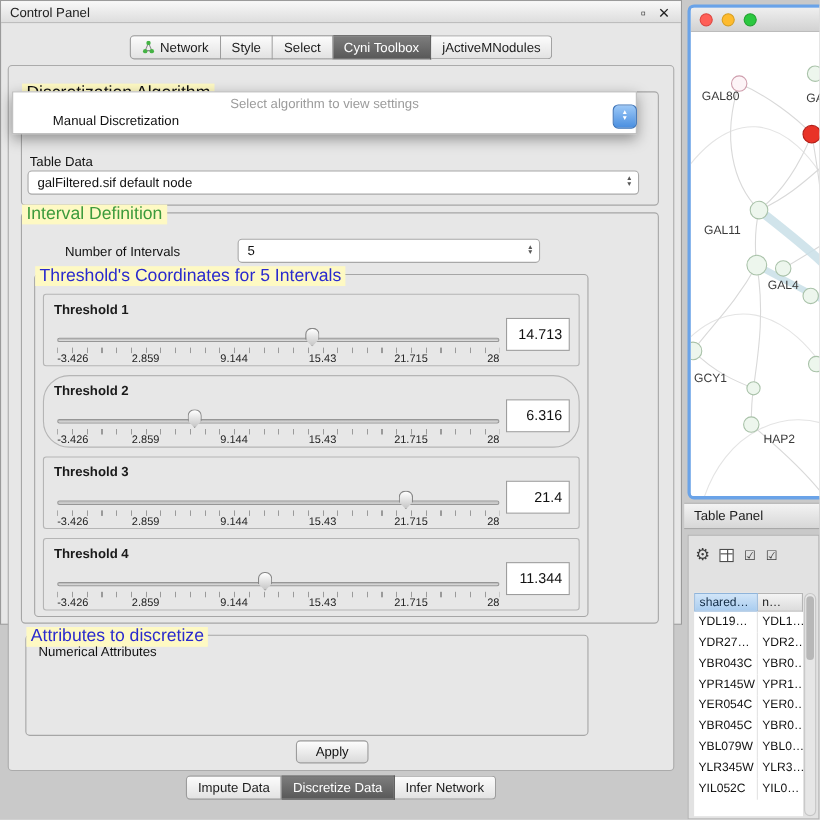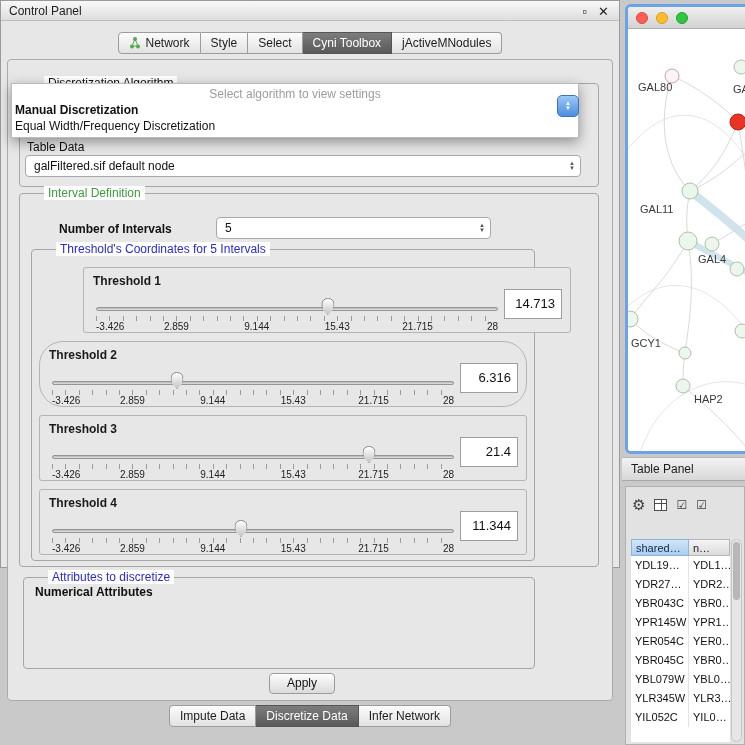--- a/index.html
+++ b/index.html
@@ -16,38 +16,38 @@
   .top-tabs { top:31px; }
   .bottom-tabs { top:704px; }
   .tab { height:22px; padding:0 10px; background:linear-gradient(#fcfcfc,#e2e2e2); border:1px solid #9c9c9c; border-left:none; font-size:12px; color:#1c1c1c; display:flex; align-items:center; gap:5px; white-space:nowrap; }
   .tab:first-child { border-left:1px solid #9c9c9c; border-radius:4px 0 0 4px; }
   .tab:last-child { border-radius:0 4px 4px 0; }
   .tab.selected { background:linear-gradient(#7d7d7d,#595959); color:#fff; border-color:#555; }
 
   .cp-inner { position:absolute; left:6px; top:58px; width:606px; height:642px; border:1px solid #ababab; border-radius:4px; background:#e7e7e7; }
 
   .group-box { position:absolute; border:1px solid #a6a6a6; border-radius:4px; }
-  .group-title { position:absolute; top:-8px; left:24px; background:#ffffff; padding:0 4px; font-size:12px; white-space:nowrap; }
+  .group-title { position:absolute; top:-8px; left:0; background:#fef9c3; padding:0 4px; font-size:16px; white-space:nowrap; }
   .t-black { color:#111; }
   .t-green { color:#3c9b3c; }
   .t-blue { color:#2a2ace; }
 
   .combo { position:absolute; background:#fff; border:1px solid #a8a8a8; border-radius:4px; display:flex; align-items:center; overflow:hidden; }
   .combo .val { flex:1; padding:0 8px; font-size:12px; color:#111; white-space:nowrap; overflow:hidden; }
   .stepper { width:16px; height:100%; display:flex; flex-direction:column; align-items:center; justify-content:center; color:#555; font-size:6px; line-height:5px; }
 
   .blue-stepper { position:absolute; left:556px; top:94px; width:22px; height:22px; background:linear-gradient(#9cc8f7,#4a8fe0); border:1px solid #3d74b8; border-radius:5px; z-index:30; display:flex; flex-direction:column; align-items:center; justify-content:center; color:#fff; font-size:6px; line-height:5px; }
 
   .algo-popup { position:absolute; left:10px; top:82px; width:568px; background:#ffffff; border:1px solid #bbb; box-shadow:0 4px 12px rgba(0,0,0,.38); z-index:20; padding:3px 0; }
   .algo-popup .ph { color:#9c9c9c; text-align:center; font-size:12px; height:15px; line-height:15px; }
   .algo-popup .opt { font-size:12px; height:16px; line-height:16px; padding-left:3px; color:#111; }
-  .algo-popup .opt.b { font-weight:bold; }
+  .algo-popup .opt.b { font-weight:normal;margin-left:33px; }
 
   .label-plain { position:absolute; font-size:12px; color:#111; }
-  .label-bold { position:absolute; font-size:12px; font-weight:bold; color:#111; }
+  .label-bold { position:absolute; font-size:12px; font-weight:normal; color:#111; }
 
   
   .th-box { position:absolute; left:38px; width:488px; height:66px; border:1px solid #b5b5b5; border-radius:3px; background:#e7e7e7; }
   .th-label { position:absolute; left:9px; top:6px; font-weight:bold; font-size:12px; }
   .track { position:absolute; left:12px; top:39px; width:402px; height:4px; background:linear-gradient(#b4b4b4,#e4e4e4); border:1px solid #969696; border-radius:2px; }
   .thumb { position:absolute; top:-10px; width:13px; height:17px; background:linear-gradient(#ffffff,#c6c6c6); border:1px solid #878787; border-radius:6px 6px 3px 3px; clip-path:polygon(0 0,100% 0,100% 60%,50% 100%,0 60%); transform:translateX(-50%); }
   .ticks { position:absolute; left:12px; top:48px; width:402px; height:5px; background:repeating-linear-gradient(90deg,#9a9a9a 0 1px,transparent 1px 13.4px); }
   .scale { position:absolute; left:12px; top:53px; width:402px; height:12px; font-size:10px; color:#222; }
   .scale span { position:absolute; transform:translateX(-50%); white-space:nowrap; }
   .scale span:nth-child(1){ left:0; transform:none; }
@@ -144,21 +144,20 @@
       <span class="val">galFiltered.sif default node</span>
       <span class="stepper">
         <span>▲</span>
         <span>▼</span>
       </span>
     </div>
 
     <div class="algo-popup">
       <div class="ph">Select algorithm to view settings</div>
       <div class="opt b">Manual Discretization</div>
-      <div class="opt">Equal Width/Frequency Discretization</div>
     </div>
 
     <div class="blue-stepper">
       <span>▲</span>
       <span>▼</span>
     </div>
 
     <div class="group-box" style="left:18px; top:192px; width:580px; height:374px;">
       <span class="group-title t-green">Interval Definition</span>
     </div>
@@ -168,21 +167,21 @@
       <span class="stepper">
         <span>▲</span>
         <span>▼</span>
       </span>
     </div>
 
     <div class="group-box" style="left:30px; top:248px; width:504px; height:312px;">
       <span class="group-title t-blue">Threshold's Coordinates for 5 Intervals</span>
     </div>
 
-    <div class="th-box" style="top:266px;margin-left:44px;">
+    <div class="th-box" style="top:266px;">
       <div class="th-label">Threshold 1</div>
       <div class="track">
         <div class="thumb" style="left: 57.7%;"></div>
       </div>
       <div class="ticks"></div>
       <div class="scale">
         <span>-3.426</span>
         <span>2.859</span>
         <span>9.144</span>
         <span>15.43</span>

